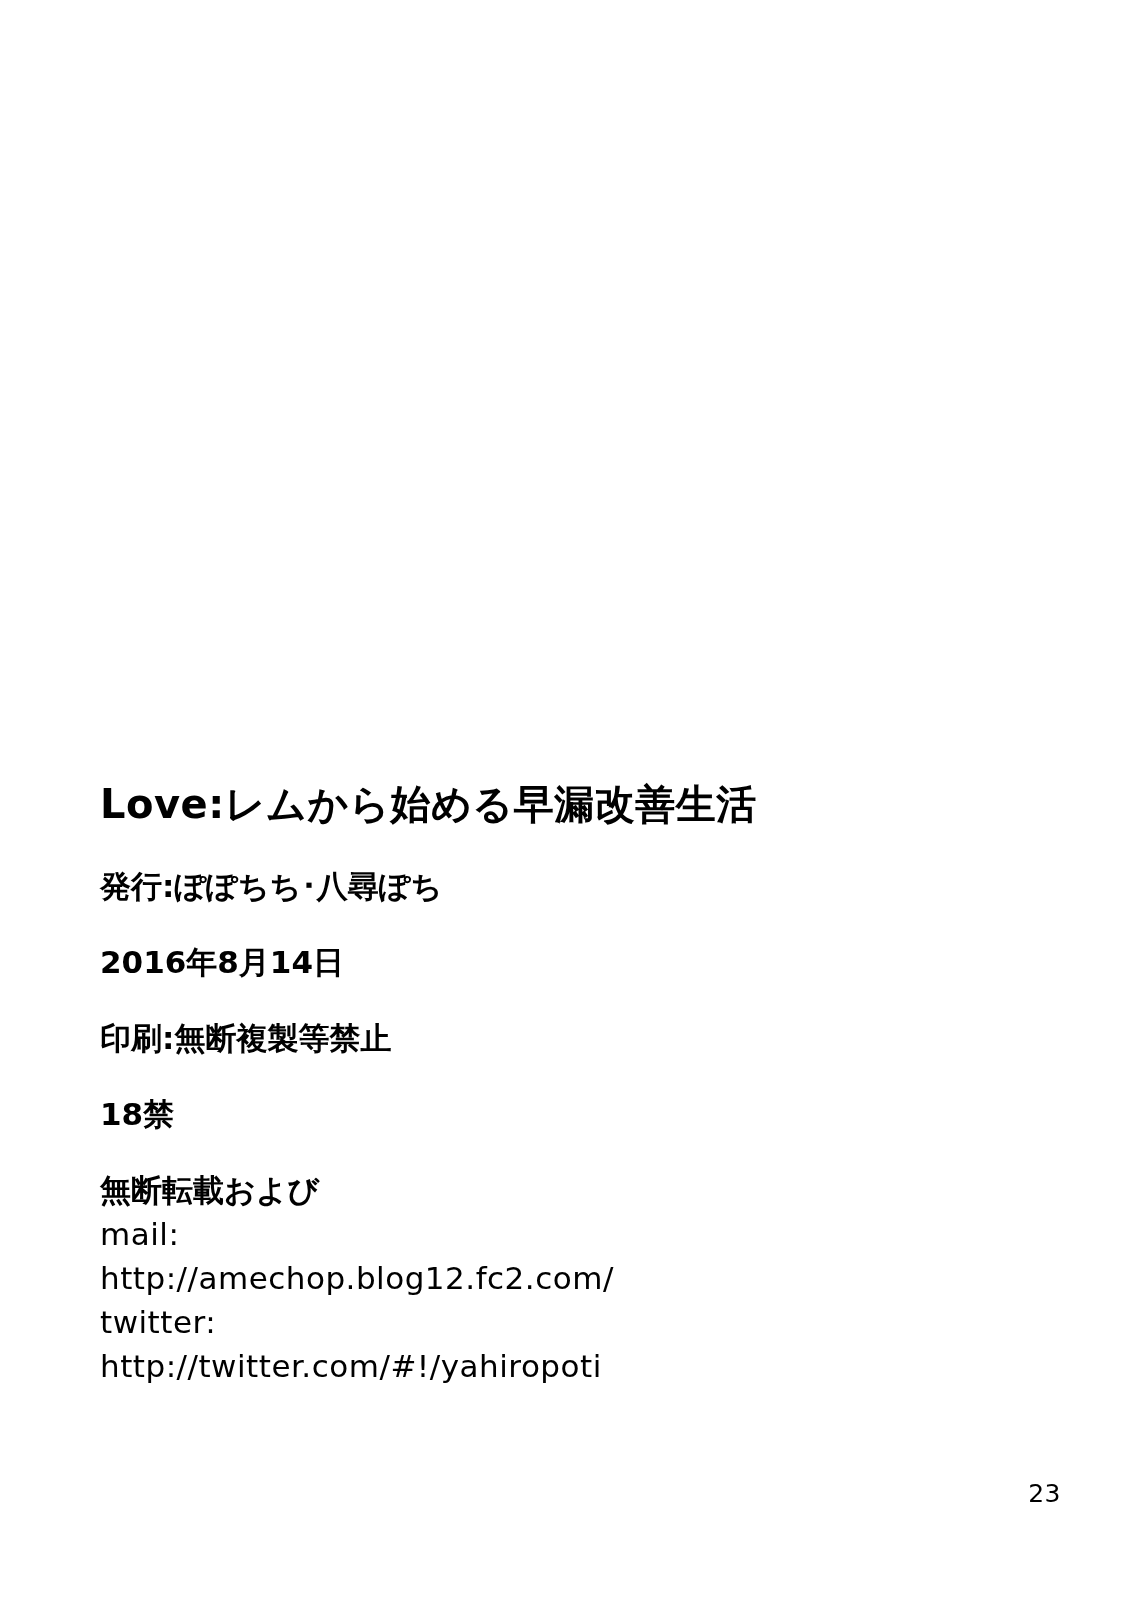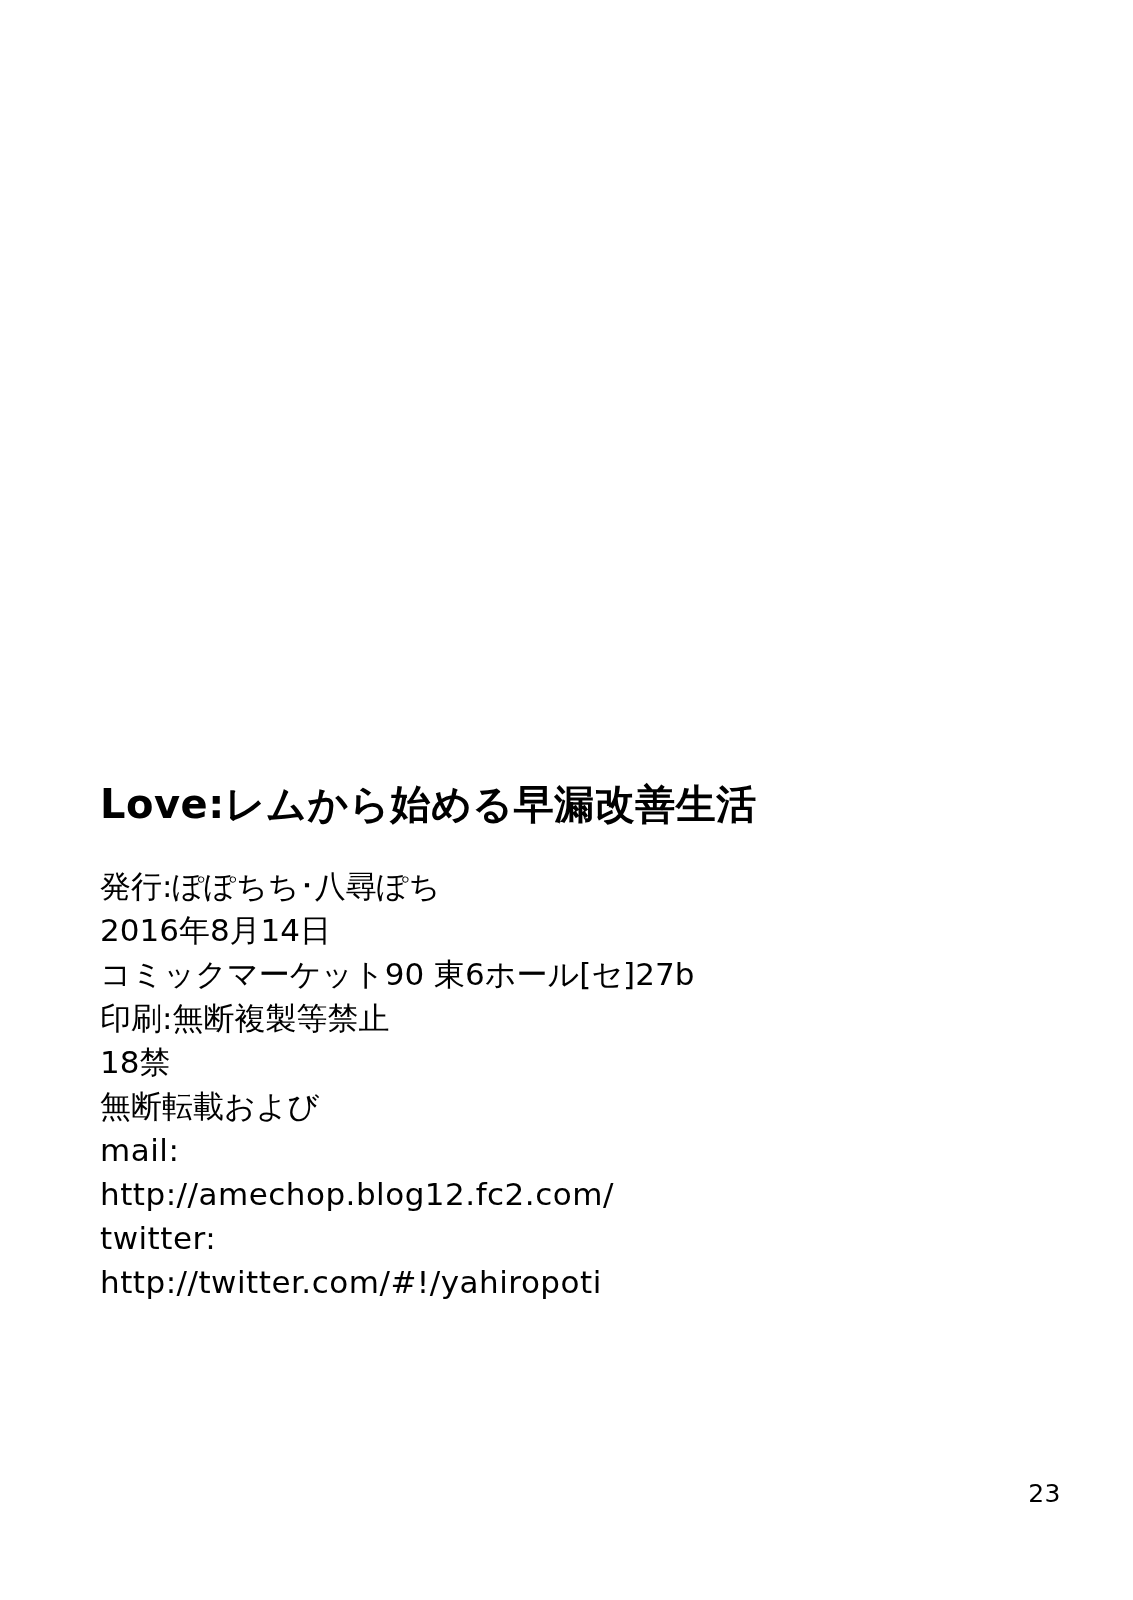--- a/index.html
+++ b/index.html
@@ -38,22 +38,23 @@
     list-style: none;
   }
 
   .credits li {
     font-size: 31px;
     line-height: 44px;
     white-space: nowrap;
   }
 
   .credits li.bold {
-    font-weight: normal;
+    font-weight: bold;
     letter-spacing: 0px;
+    margin-top: 32px;
   }
 
   .credits li.plain {
     font-weight: normal;
     letter-spacing: 0.5px;
   }
 
   .page-number {
     position: absolute;
     right: 72px;
@@ -64,21 +65,20 @@
   }
 </style>
 </head>
 <body>
 
 <div class="colophon">
   <h1 class="colophon-title">Love:レムから始める早漏改善生活</h1>
   <ul class="credits">
     <li class="bold">発行:ぽぽちち･八尋ぽち</li>
     <li class="bold">2016年8月14日</li>
-    <li class="bold">コミックマーケット90 東6ホール[セ]27b</li>
     <li class="bold">印刷:無断複製等禁止</li>
     <li class="bold">18禁</li>
     <li class="bold">無断転載および</li>
     <li class="plain">mail:</li>
     <li class="plain">http://amechop.blog12.fc2.com/</li>
     <li class="plain">twitter:</li>
     <li class="plain">http://twitter.com/#!/yahiropoti</li>
   </ul>
 </div>
 

